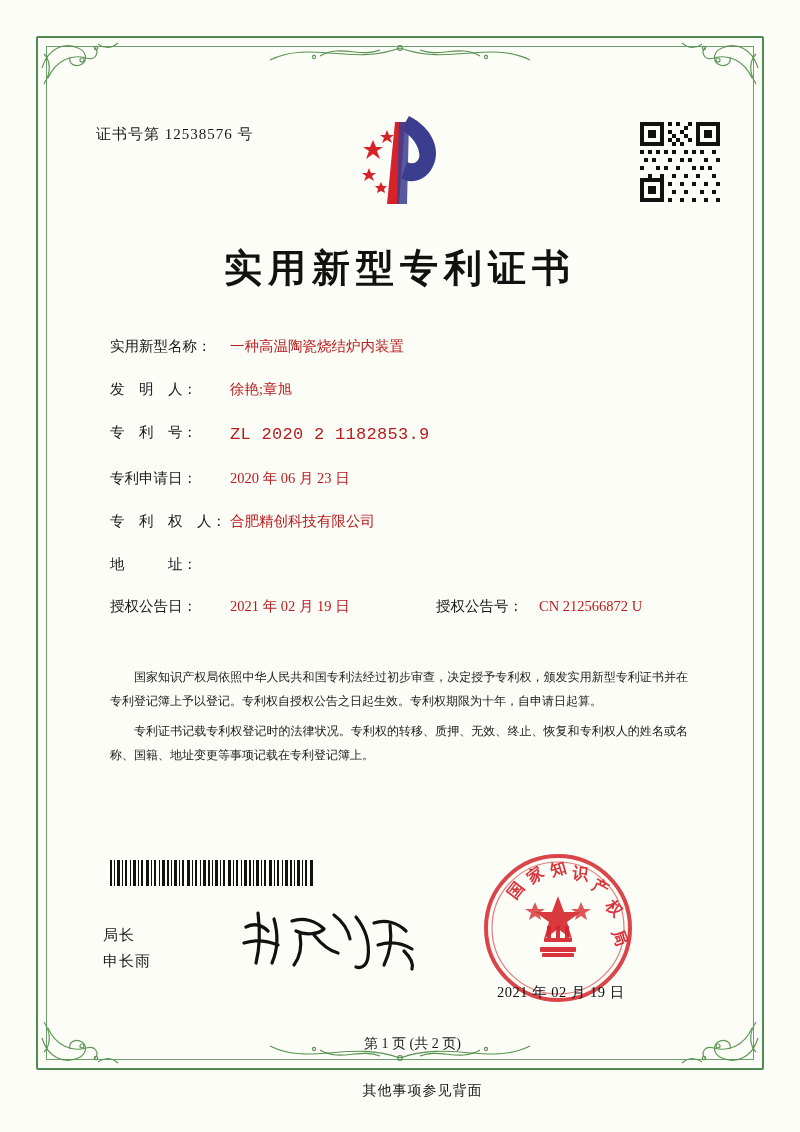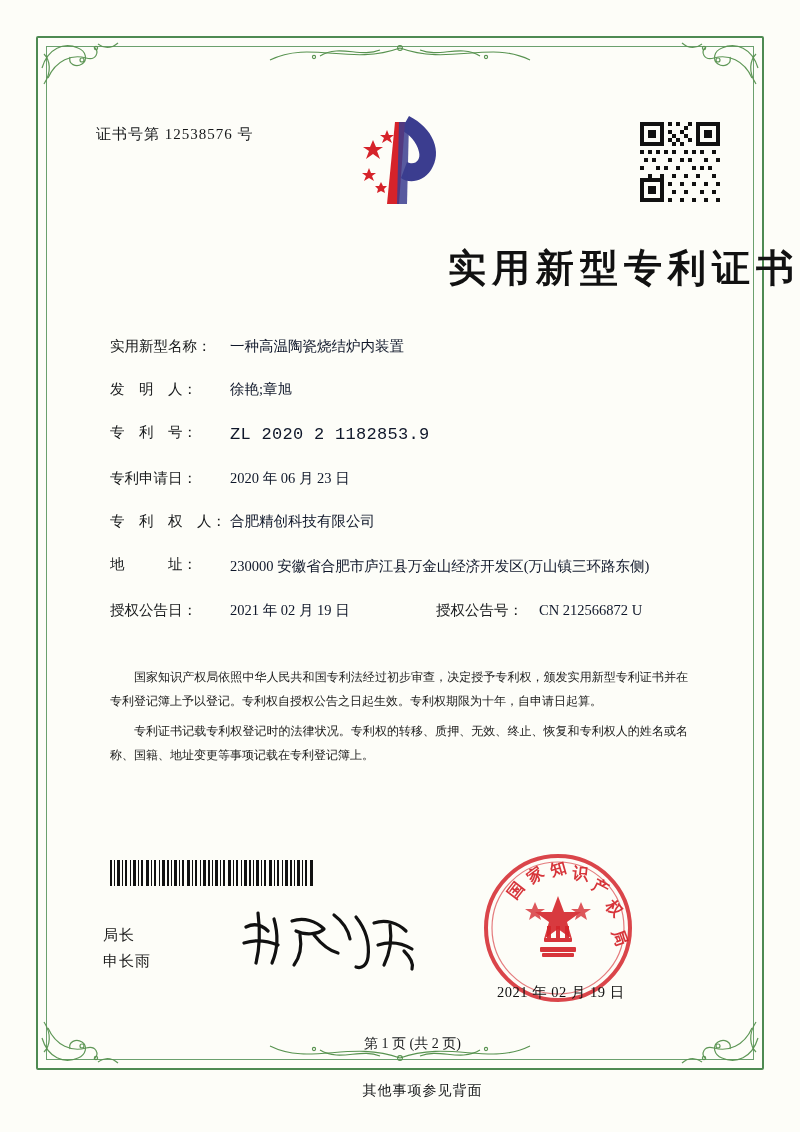--- a/index.html
+++ b/index.html
@@ -96,21 +96,21 @@
     width: 84px;
     height: 84px;
   }
 
   
   .doc-title {
     position: absolute;
     left: 0;
     right: 0;
     top: 243px;
-    text-align: right;
+    text-align: center;
     font-family: "DejaVu Serif", "Liberation Serif", serif;
     font-size: 38px;
     font-weight: bold;
     letter-spacing: 6px;
     color: #111;
   }
 
   
   .fields {
     position: absolute;
@@ -127,21 +127,21 @@
     gap: 16px;
   }
   .field-label {
     width: 104px;
     flex: 0 0 104px;
     white-space: pre;
     color: #16181a;
   }
   .field-value {
     flex: 1;
-    color: #0f172a;
+    color: #b91c1c;
   }
   .field-value.mono {
     font-family: "Liberation Mono", "DejaVu Sans Mono", monospace;
     font-size: 17px;
     letter-spacing: .3px;
   }
   .field-row.address .field-value {
     line-height: 1.75;
   }
 
@@ -399,21 +399,20 @@
     <div class="field-row">
       <div class="field-label">专利申请日：</div>
       <div class="field-value">2020 年 06 月 23 日</div>
     </div>
     <div class="field-row">
       <div class="field-label">专　利　权　人：</div>
       <div class="field-value">合肥精创科技有限公司</div>
     </div>
     <div class="field-row address">
       <div class="field-label">地　　　址：</div>
-      <div class="field-value">230000  安徽省合肥市庐江县万金山经济开发区(万山镇三环路东侧)</div>
     </div>
     <div class="field-row">
       <div class="field-label">授权公告日：</div>
       <div class="field-value" style="flex:0 0 190px;">2021 年 02 月 19 日</div>
       <div class="field-label" style="width:auto;flex:0 0 auto;">授权公告号：</div>
       <div class="field-value" style="">CN 212566872 U</div>
     </div>
   </div>
 
   <div class="paras">

